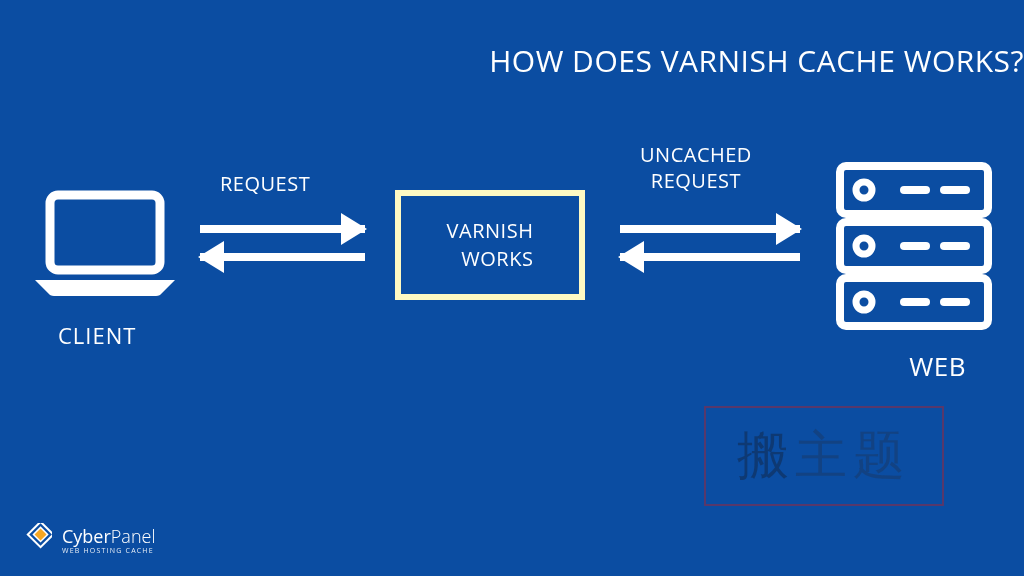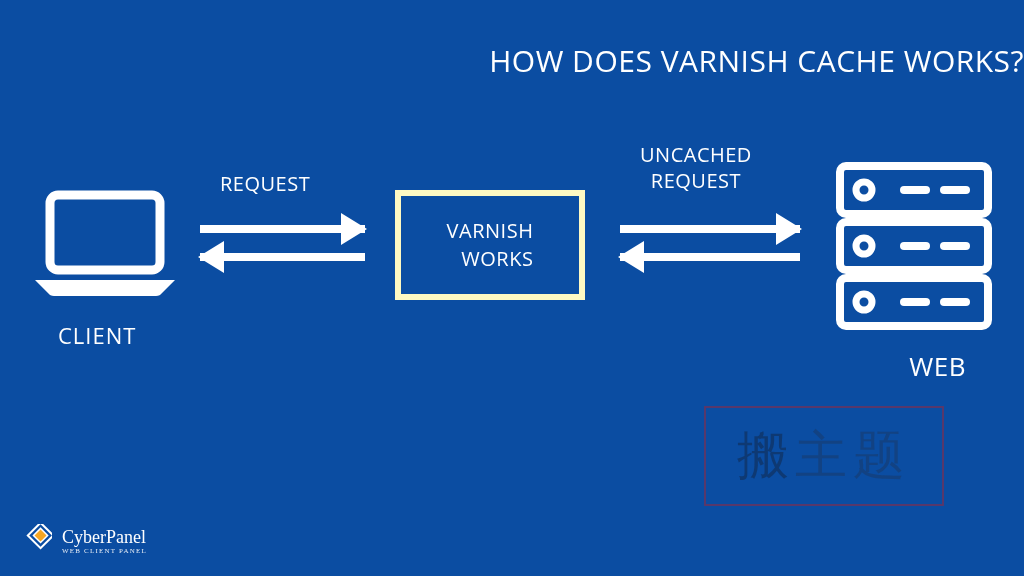--- a/index.html
+++ b/index.html
@@ -110,21 +110,20 @@
   .req-label.l2 { left: 640px; top: -8px; line-height: 1.3; }
 
   
   .footer {
     position: absolute;
     left: 22px;
     bottom: 18px;
     display: flex;
     align-items: center;
     gap: 10px;
-    font-family: Liberation Serif, serif;
   }
   .footer-text {
     display: flex;
     flex-direction: column;
     line-height: 1;
   }
   .brand {
     font-size: 18px;
     font-weight: 400;
   }
@@ -232,15 +231,15 @@
   <span>
     <svg width="30" height="30" viewBox="0 0 30 30">
       <rect x="6" y="1" width="18" height="18" transform="rotate(45 15 15)" fill="none" stroke="#ffffff" stroke-width="2"></rect>
       <rect x="10" y="5" width="10" height="10" transform="rotate(45 15 15)" fill="#f5a623" stroke="#ffffff" stroke-width="1.5"></rect>
     </svg>
   </span>
   <div class="footer-text">
     <div class="brand">
       <span>Cyber</span><span class="light">Panel</span>
     </div>
-    <div class="tagline">WEB CLIENT PANEL</div>
+    <div class="tagline">WEB HOSTING CACHE</div>
   </div>
 </div>
 
 </body></html>

